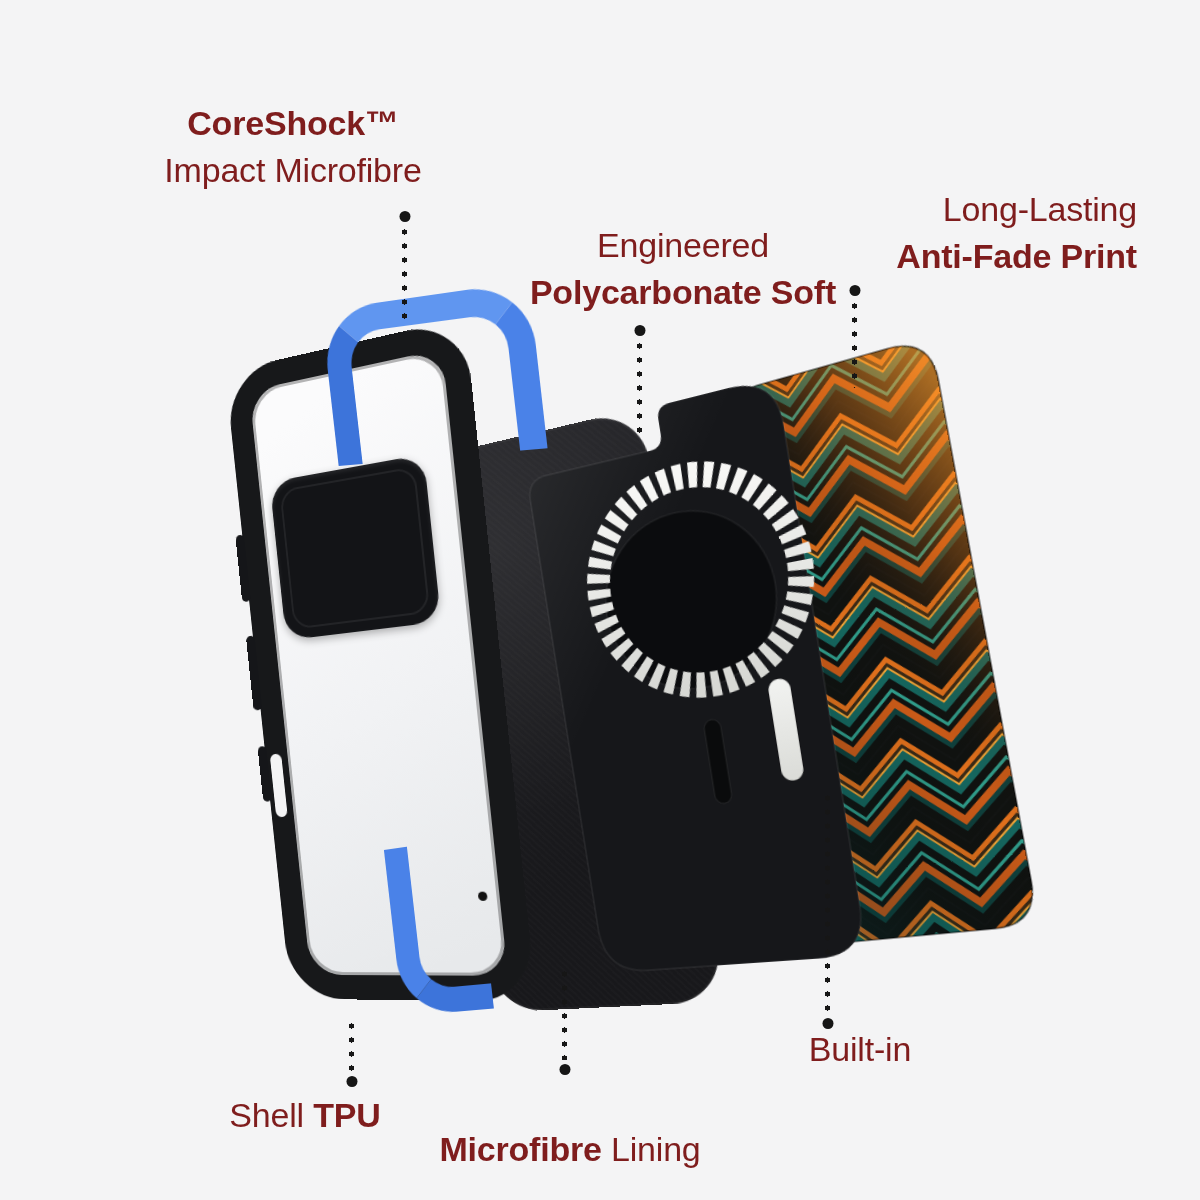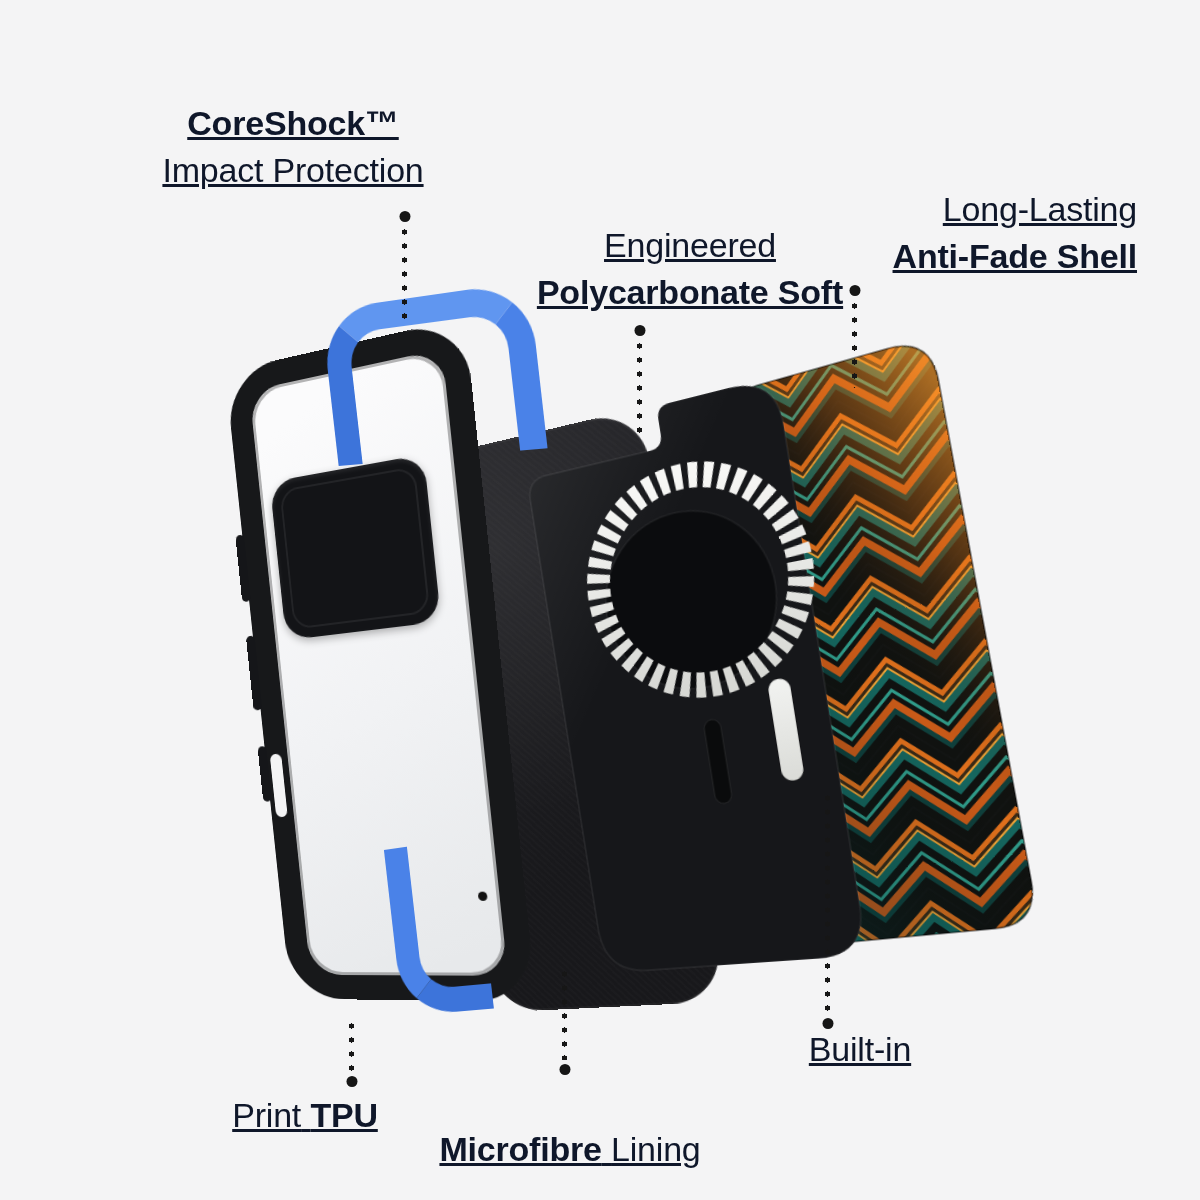--- a/index.html
+++ b/index.html
@@ -1,21 +1,21 @@
 <!DOCTYPE html>
 <html><head>
 <meta charset="utf-8">
 <style>
   html,body{margin:0;padding:0;}
   body{background:#f4f4f5;font-family:"Liberation Sans","DejaVu Sans",sans-serif;}
   #stage{position:relative;width:1200px;height:1200px;background:#f4f4f5;overflow:hidden;}
 
   
-  .callout{position:absolute;z-index:11;text-align:center;color:#0f172a;
-           font-size:34px;line-height:1.38;letter-spacing:-0.2px;text-decoration:underline;}
+  .callout{position:absolute;z-index:11;text-align:center;color:#7f1d1d;
+           font-size:34px;line-height:1.38;letter-spacing:-0.2px;}
   .callout .b{font-weight:700;}
 
   
   .leader{position:absolute;z-index:10;width:7px;
           background-image:radial-gradient(circle 2.7px at 3.5px 6px,#161616 96%,rgba(0,0,0,0) 100%);
           background-size:7px 14px;background-repeat:repeat-y;}
   .leader .end{position:absolute;left:50%;transform:translateX(-50%);
                width:11px;height:11px;border-radius:50%;background:#161616;}
   .end.top{top:-15px;} .end.bottom{bottom:-15px;}
 
@@ -191,35 +191,35 @@
     </div>
   <div class="leader" style="left:561px;top:968px;height:92px;">
       <span class="end bottom"></span>
     </div>
   <div class="leader" style="left:824px;top:792px;height:222px;">
       <span class="end bottom"></span>
     </div>
 
   <div class="callout" style="left:128px;top:100px;width:330px;">
     <div class="b">CoreShock™</div>
-    <div>Impact Protection</div>
-  </div>
-
-  <div class="callout" style="left:518px;top:222px;width:330px;margin-left:7px;">
+    <div>Impact Microfibre</div>
+  </div>
+
+  <div class="callout" style="left:518px;top:222px;width:330px;">
     <div>Engineered</div>
     <div class="b">Polycarbonate Soft</div>
   </div>
 
   <div class="callout" style="left:807px;top:186px;width:330px;text-align:right;">
     <div>Long-Lasting</div>
-    <div class="b">Anti-Fade Shell</div>
+    <div class="b">Anti-Fade Print</div>
   </div>
 
   <div class="callout" style="left:180px;top:1092px;width:250px;">
-    <div><span>Print</span> <span class="b">TPU</span></div>
+    <div><span>Shell</span> <span class="b">TPU</span></div>
   </div>
 
   <div class="callout" style="left:400px;top:1086px;width:340px;margin-top:40px;">
     <div><span class="b">Microfibre</span> <span>Lining</span></div>
   </div>
 
   <div class="callout" style="left:730px;top:1026px;width:260px;text-align:center;">
     <div>Built-in</div>
   </div>
 

